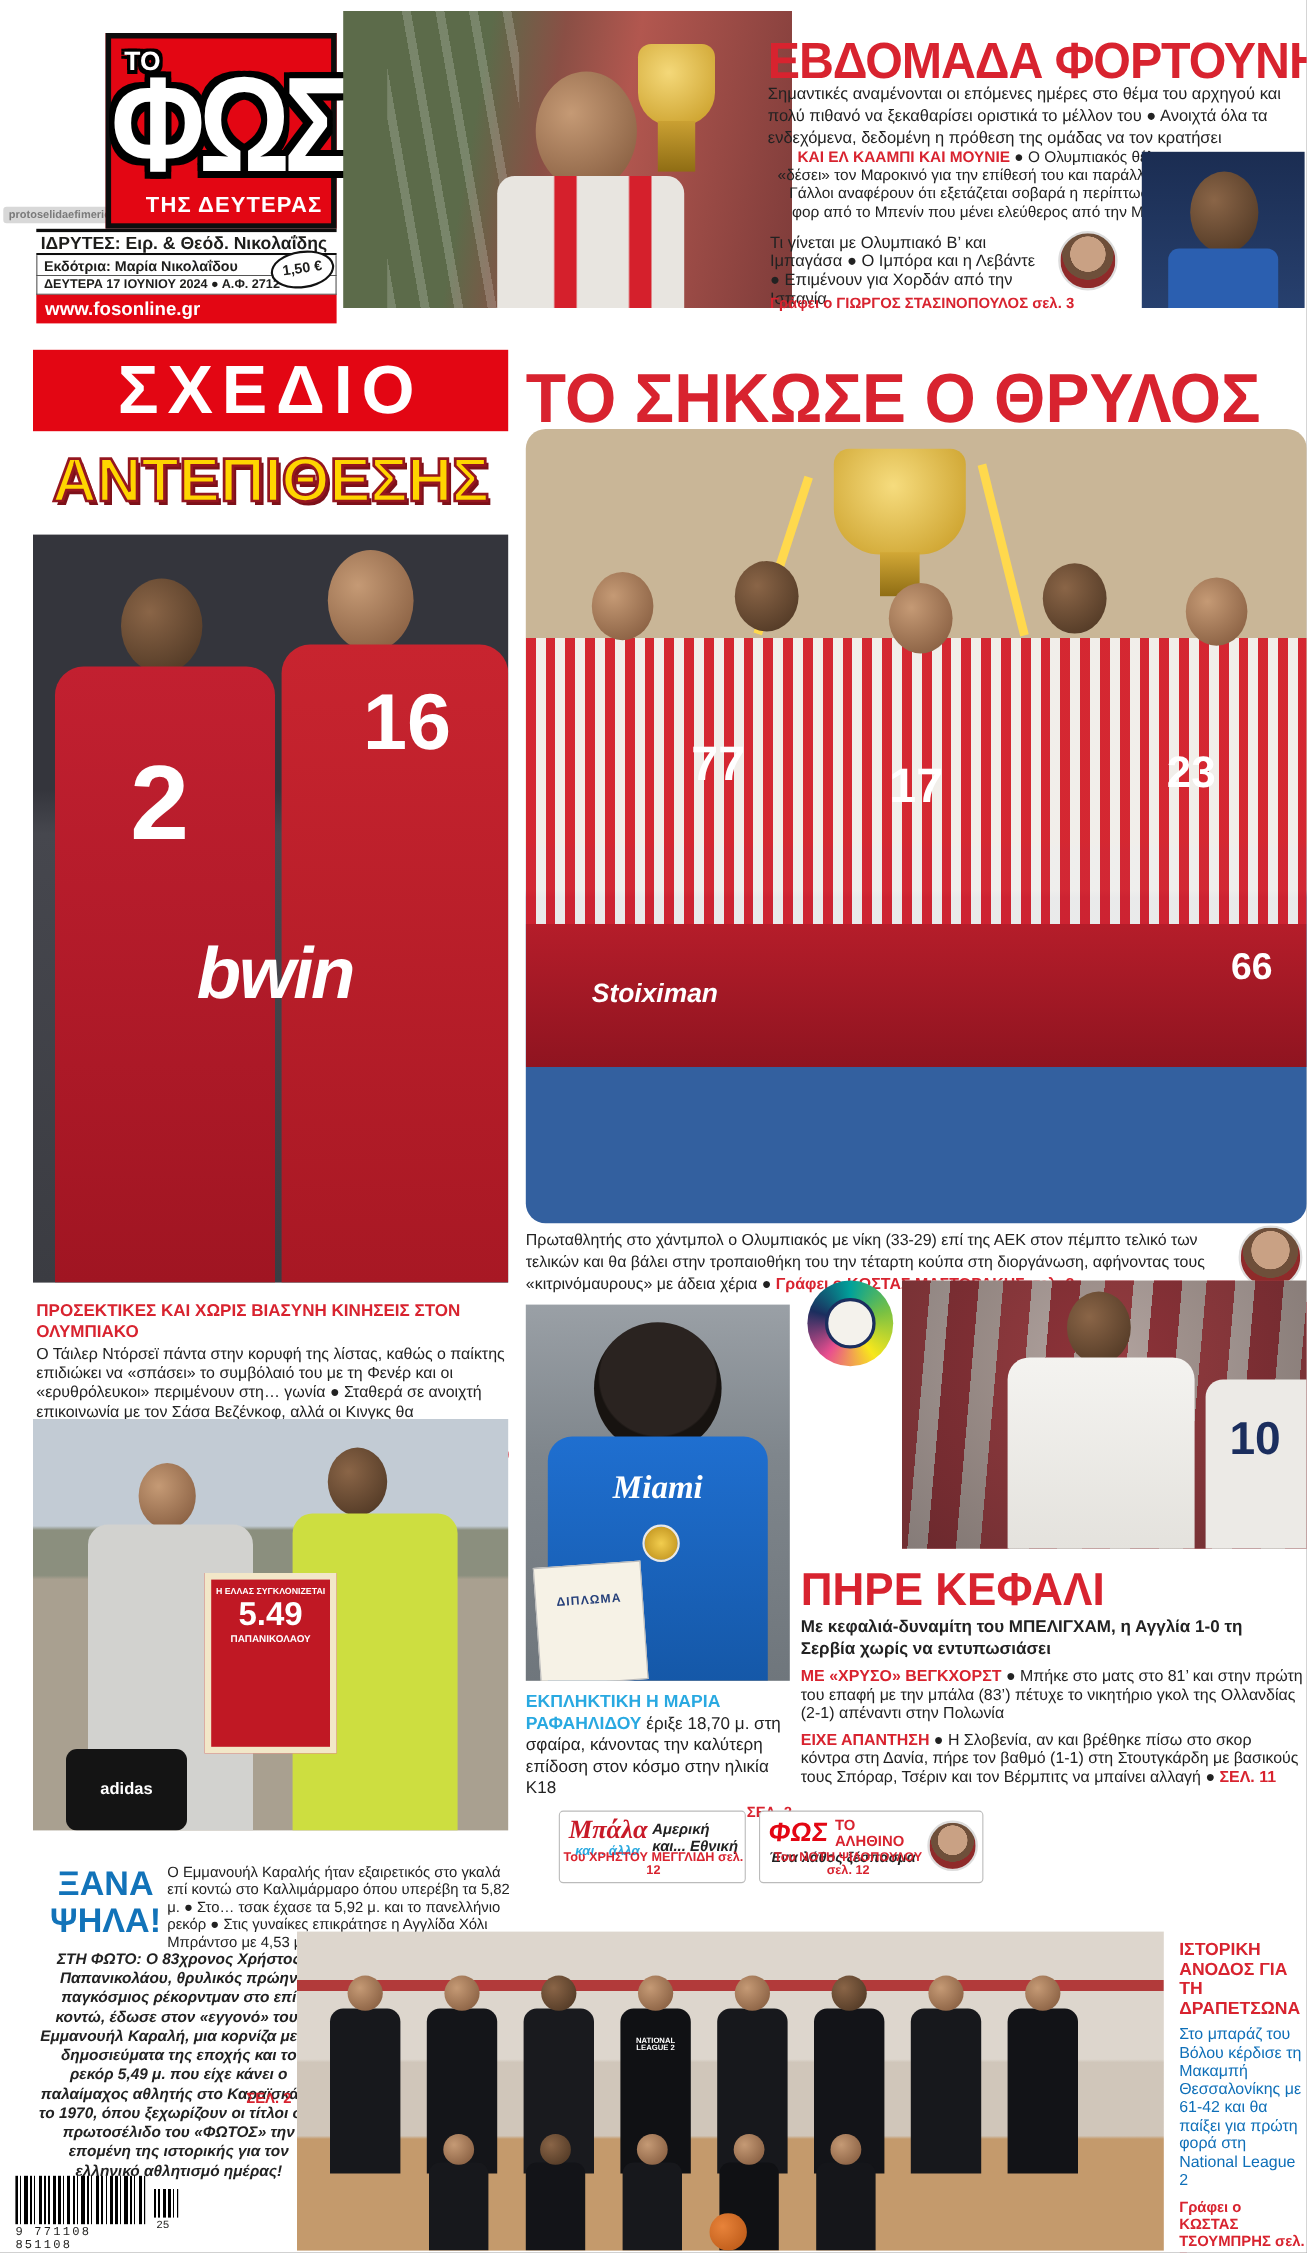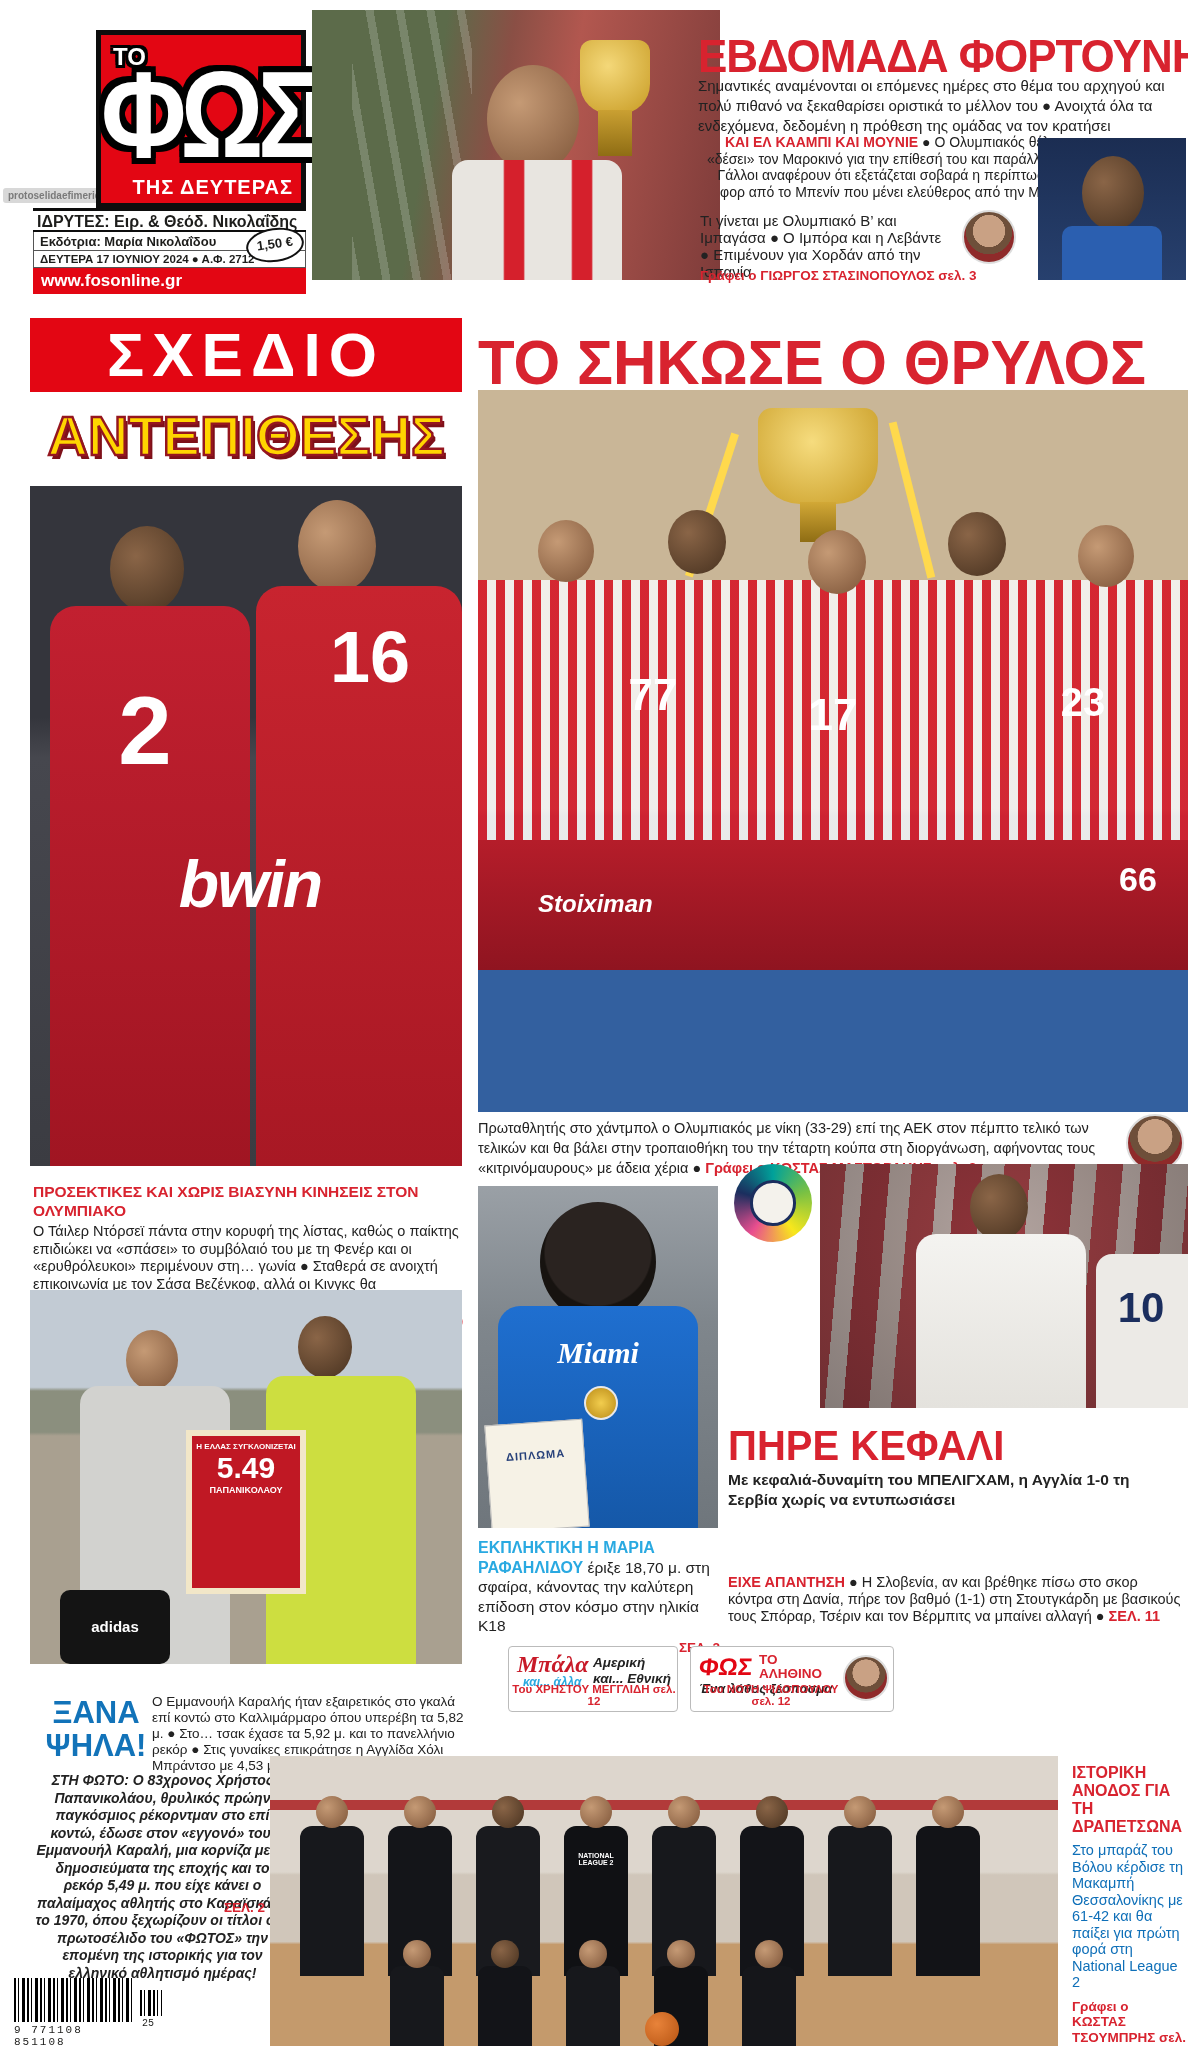--- a/index.html
+++ b/index.html
@@ -105,21 +105,21 @@
     <div class="abs head-c" style="left:268px;top:14px;width:78px;height:92px;"></div>
     <div class="abs" style="left:20px;top:120px;width:200px;height:560px;background:linear-gradient(#c22030,#a01522);border-radius:26px 26px 0 0;"></div>
     <div class="abs" style="left:226px;top:100px;width:206px;height:580px;background:linear-gradient(#c8242f,#a81824);border-radius:26px 26px 0 0;"></div>
     <div class="jersey-num" style="left:55px;top:190px;width:120px;font-size:96px;">2</div>
     <div class="jersey-num" style="left:285px;top:130px;width:110px;font-size:72px;">16</div>
     <div class="jersey-num" style="left:70px;top:360px;width:300px;font-size:66px;font-style:italic;letter-spacing:-2px;">bwin</div>
   </div>
 
   <div class="abs h-red thrylos" style="left:478px;top:326px;">ΤΟ ΣΗΚΩΣΕ Ο ΘΡΥΛΟΣ</div>
 
-  <div class="abs photo" style="left:478px;top:390px;width:710px;height:722px;background:linear-gradient(#c9b697 0 52%,#9fb3c8 53% 58%,#33609f 59% 100%);">
+  <div class="abs photo" style="left:478px;top:390px;width:710px;height:722px;background:linear-gradient(#c9b697 0 52%,#9fb3c8 53% 58%,#33609f 59% 100%);border-radius:18px;">
     <div class="abs" style="left:280px;top:18px;width:120px;height:96px;background:radial-gradient(circle at 45% 35%,#f6dc7e,#c79a22);border-radius:14px 14px 42px 42px;"></div>
     <div class="abs" style="left:322px;top:112px;width:36px;height:40px;background:linear-gradient(#d2a836,#8f6d14);"></div>
     <div class="abs" style="left:230px;top:40px;width:8px;height:150px;background:#ffd94d;transform:rotate(18deg);"></div>
     <div class="abs" style="left:430px;top:30px;width:8px;height:160px;background:#ffd94d;transform:rotate(-14deg);"></div>
     <div class="abs stripe" style="left:0px;top:190px;width:710px;height:260px;opacity:.95;"></div>
     <div class="abs" style="left:0px;top:450px;width:710px;height:130px;background:linear-gradient(#b51d2a,#8f1420);"></div>
     <div class="abs head-c" style="left:60px;top:130px;width:56px;height:62px;"></div>
     <div class="abs head-c head-d" style="left:190px;top:120px;width:58px;height:64px;"></div>
     <div class="abs head-c" style="left:330px;top:140px;width:58px;height:64px;"></div>
     <div class="abs head-c head-d" style="left:470px;top:122px;width:58px;height:64px;"></div>
@@ -175,20 +175,23 @@
   <div class="abs photo" style="left:820px;top:1164px;width:368px;height:244px;background:repeating-linear-gradient(95deg,#b3454b 0 26px,#d9cfc9 26px 44px,#a93a42 44px 70px,#cfc4bd 70px 92px);">
     <div class="abs" style="left:0;top:0;width:368px;height:244px;background:radial-gradient(ellipse at 50% 30%,rgba(60,30,30,.25),rgba(30,20,20,.45));"></div>
     <div class="abs head-c head-d" style="left:150px;top:10px;width:58px;height:66px;"></div>
     <div class="abs" style="left:96px;top:70px;width:170px;height:174px;background:linear-gradient(#f4f3f0,#e4e2dd);border-radius:20px 20px 0 0;"></div>
     <div class="abs" style="left:276px;top:90px;width:92px;height:154px;background:#eceae6;border-radius:16px 0 0 0;"></div>
     <div class="jersey-num" style="left:286px;top:120px;width:70px;font-size:42px;color:#1b2e5e;">10</div>
   </div>
 
   <div class="abs h-red pkhead" style="left:728px;top:1422px;">ΠΗΡΕ ΚΕΦΑΛΙ</div>
   <div class="abs" style="left:728px;top:1470px;width:450px;font-size:15.5px;line-height:20px;font-weight:700;color:#222;">Με κεφαλιά-δυναμίτη του ΜΠΕΛΙΓΧΑΜ, η Αγγλία 1-0 τη Σερβία χωρίς να εντυπωσιάσει</div>
+  <div class="abs bodytxt" style="left:728px;top:1516px;width:458px;font-size:14.5px;line-height:17px;">
+    <span class="lead">ΜΕ «ΧΡΥΣΟ» ΒΕΓΚΧΟΡΣΤ</span><span> ● Μπήκε στο ματς στο 81’ και στην πρώτη του επαφή με την μπάλα (83’) πέτυχε το νικητήριο γκολ της Ολλανδίας (2-1) απέναντι στην Πολωνία</span>
+  </div>
   <div class="abs bodytxt" style="left:728px;top:1574px;width:458px;font-size:14.5px;line-height:17px;">
     <span class="lead">ΕΙΧΕ ΑΠΑΝΤΗΣΗ</span><span> ● Η Σλοβενία, αν και βρέθηκε πίσω στο σκορ κόντρα στη Δανία, πήρε τον βαθμό (1-1) στη Στουτγκάρδη με βασικούς τους Σπόραρ, Τσέριν και τον Βέρμπιτς να μπαίνει αλλαγή ● </span><span class="byl-red">ΣΕΛ. 11</span>
   </div>
 
   <div class="abs promo" style="left:508px;top:1646px;width:170px;height:66px;">
     <div class="abs" style="left:8px;top:6px;font-family:'Liberation Serif',serif;font-style:italic;font-weight:700;color:#c81a28;font-size:24px;line-height:22px;">Μπάλα</div>
     <div class="abs" style="left:14px;top:28px;font-style:italic;font-weight:700;color:#2aa9e0;font-size:12px;">και... άλλα</div>
     <div class="abs" style="left:84px;top:8px;width:82px;font-style:italic;font-weight:800;color:#222;font-size:13.5px;line-height:16px;">Αμερική και... Εθνική</div>
     <div class="abs byl-red" style="left:0px;bottom:4px;width:170px;text-align:center;font-size:11.5px;">Του ΧΡΗΣΤΟΥ ΜΕΓΓΛΙΔΗ σελ. 12</div>
   </div>

